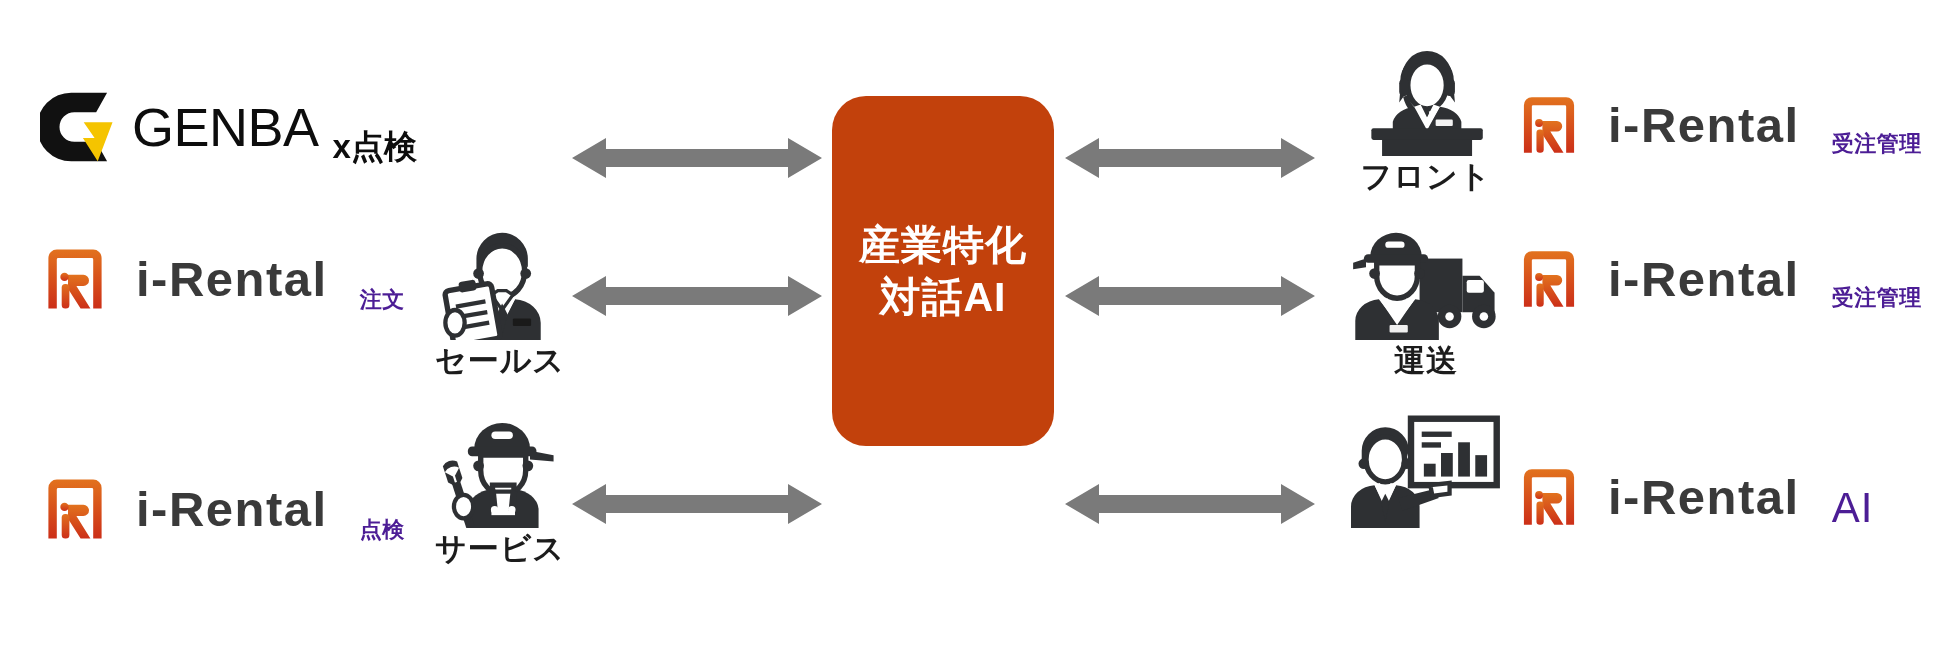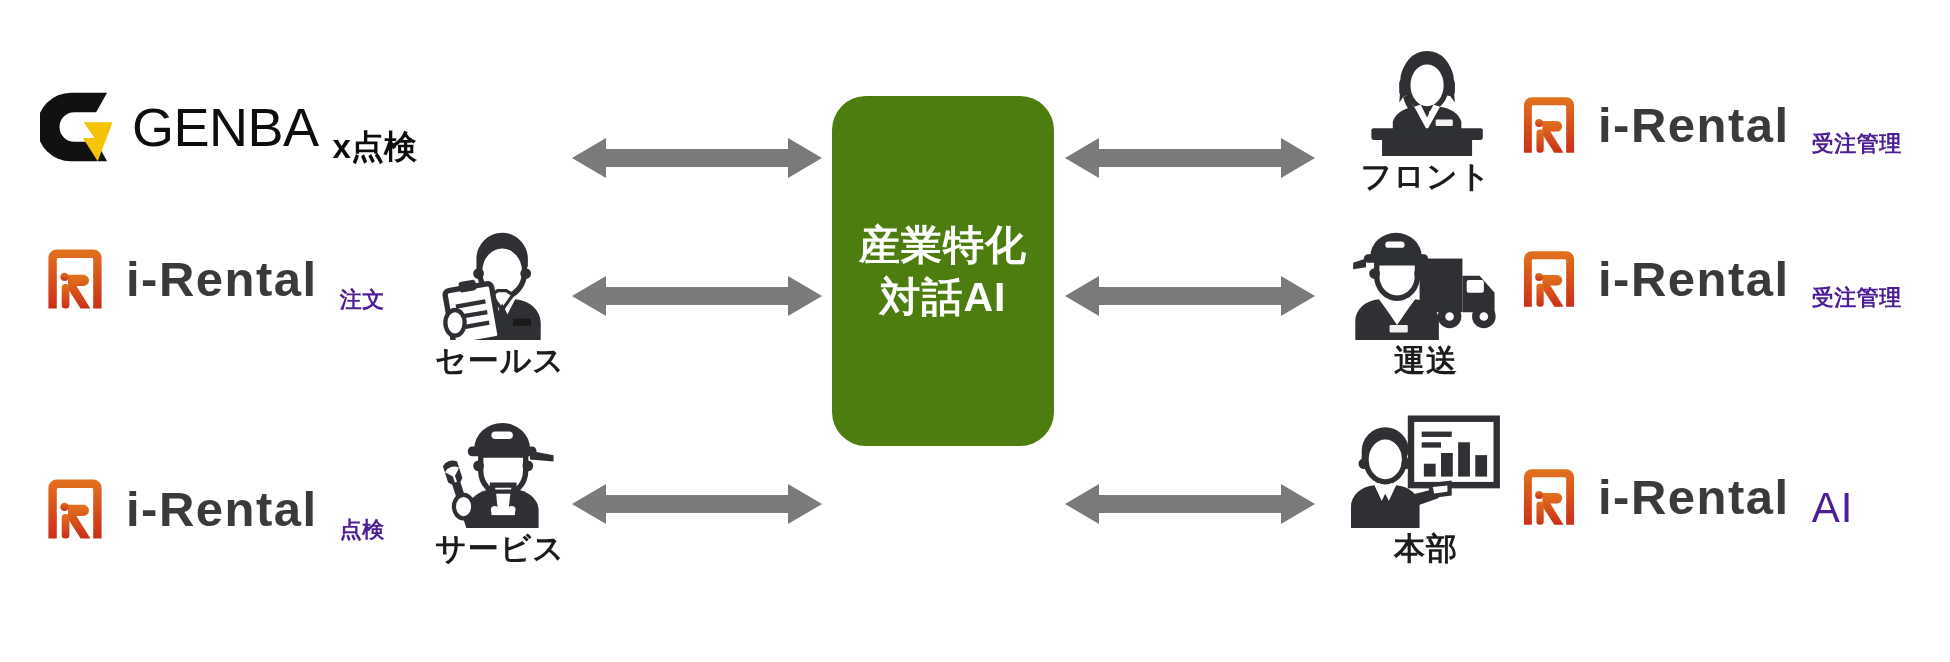--- a/index.html
+++ b/index.html
@@ -25,21 +25,21 @@
     margin-top: 8px;
   }
 
   
   .cell { position: absolute; }
 
   
   .logo-lockup {
     display: flex;
     align-items: center;
-    gap: 16px;
+    gap: 26px;
     white-space: nowrap;
   }
   .logo-mark {
     flex: 0 0 auto;
     display: block;
   }
   .logo-wordmark {
     font-size: 49px;
     font-weight: 700;
     letter-spacing: 1.5px;
@@ -256,21 +256,21 @@
   <svg class="arrow" style="left:572px; top:128px;" width="250" height="44" viewBox="0 0 250 44">
     <path d="M0 22 L34 2 L34 13 L216 13 L216 2 L250 22 L216 42 L216 31 L34 31 L34 42 Z" fill="#7a7a7a"></path>
   </svg>
   <svg class="arrow" style="left:572px; top:266px;" width="250" height="44" viewBox="0 0 250 44">
     <path d="M0 22 L34 2 L34 13 L216 13 L216 2 L250 22 L216 42 L216 31 L34 31 L34 42 Z" fill="#7a7a7a"></path>
   </svg>
   <svg class="arrow" style="left:572px; top:474px;" width="250" height="44" viewBox="0 0 250 44">
     <path d="M0 22 L34 2 L34 13 L216 13 L216 2 L250 22 L216 42 L216 31 L34 31 L34 42 Z" fill="#7a7a7a"></path>
   </svg>
 
-  <div class="hub" style="background:#4d7c0f;">
+  <div class="hub" style="background:#c2410c;">
     <div class="hub-text">産業特化
 対話AI</div>
   </div>
 
   <svg class="arrow" style="left:1065px; top:128px;" width="250" height="44" viewBox="0 0 250 44">
     <path d="M0 22 L34 2 L34 13 L216 13 L216 2 L250 22 L216 42 L216 31 L34 31 L34 42 Z" fill="#7a7a7a"></path>
   </svg>
   <svg class="arrow" style="left:1065px; top:266px;" width="250" height="44" viewBox="0 0 250 44">
     <path d="M0 22 L34 2 L34 13 L216 13 L216 2 L250 22 L216 42 L216 31 L34 31 L34 42 Z" fill="#7a7a7a"></path>
   </svg>
@@ -348,21 +348,20 @@
       <circle cx="52" cy="52" r="5" fill="#2e3033"></circle>
 
       <path d="M0 112 L0 92 A24 20 0 0 1 22 72 L32 92 L42 72 A24 20 0 0 1 64 92
                L64 112 Z" fill="#2e3033"></path>
       <path d="M22 72 L32 94 L42 72 L37 70 L32 82 L27 70 Z" fill="#ffffff"></path>
       <path d="M32 80 L28 88 L32 106 L36 88 Z" fill="#2e3033"></path>
 
       <path d="M44 84 L76 76 L82 84 L48 96 Z" fill="#2e3033"></path>
       <path d="M74 72 L92 70 L92 80 L76 82 Z" fill="#ffffff" stroke="#2e3033" stroke-width="4"></path>
     </svg>
-    <div class="role-label">本部</div>
   </div>
 
   <div class="cell logo-lockup" style="left:1516px; top:84px;">
     <svg class="logo-mark" width="66" height="66" viewBox="0 0 100 100">
       <path d="M12 20 A12 12 0 0 1 24 8 L76 8 A12 12 0 0 1 88 20 L88 92 L76 92
                L76 22 A2 2 0 0 0 74 20 L26 20 A2 2 0 0 0 24 22 L24 92 L12 92 Z" fill="url(#irGrad)"></path>
       <path d="M40 44 L62 44 A8 8 0 0 1 62 60 L52 60 L72 92 L58 92 L40 64 Z" fill="url(#irGrad)"></path>
       <circle cx="35" cy="47" r="6" fill="url(#irGrad)"></circle>
       <rect x="31" y="57" width="11" height="35" rx="5" fill="url(#irGrad)"></rect>
     </svg>

